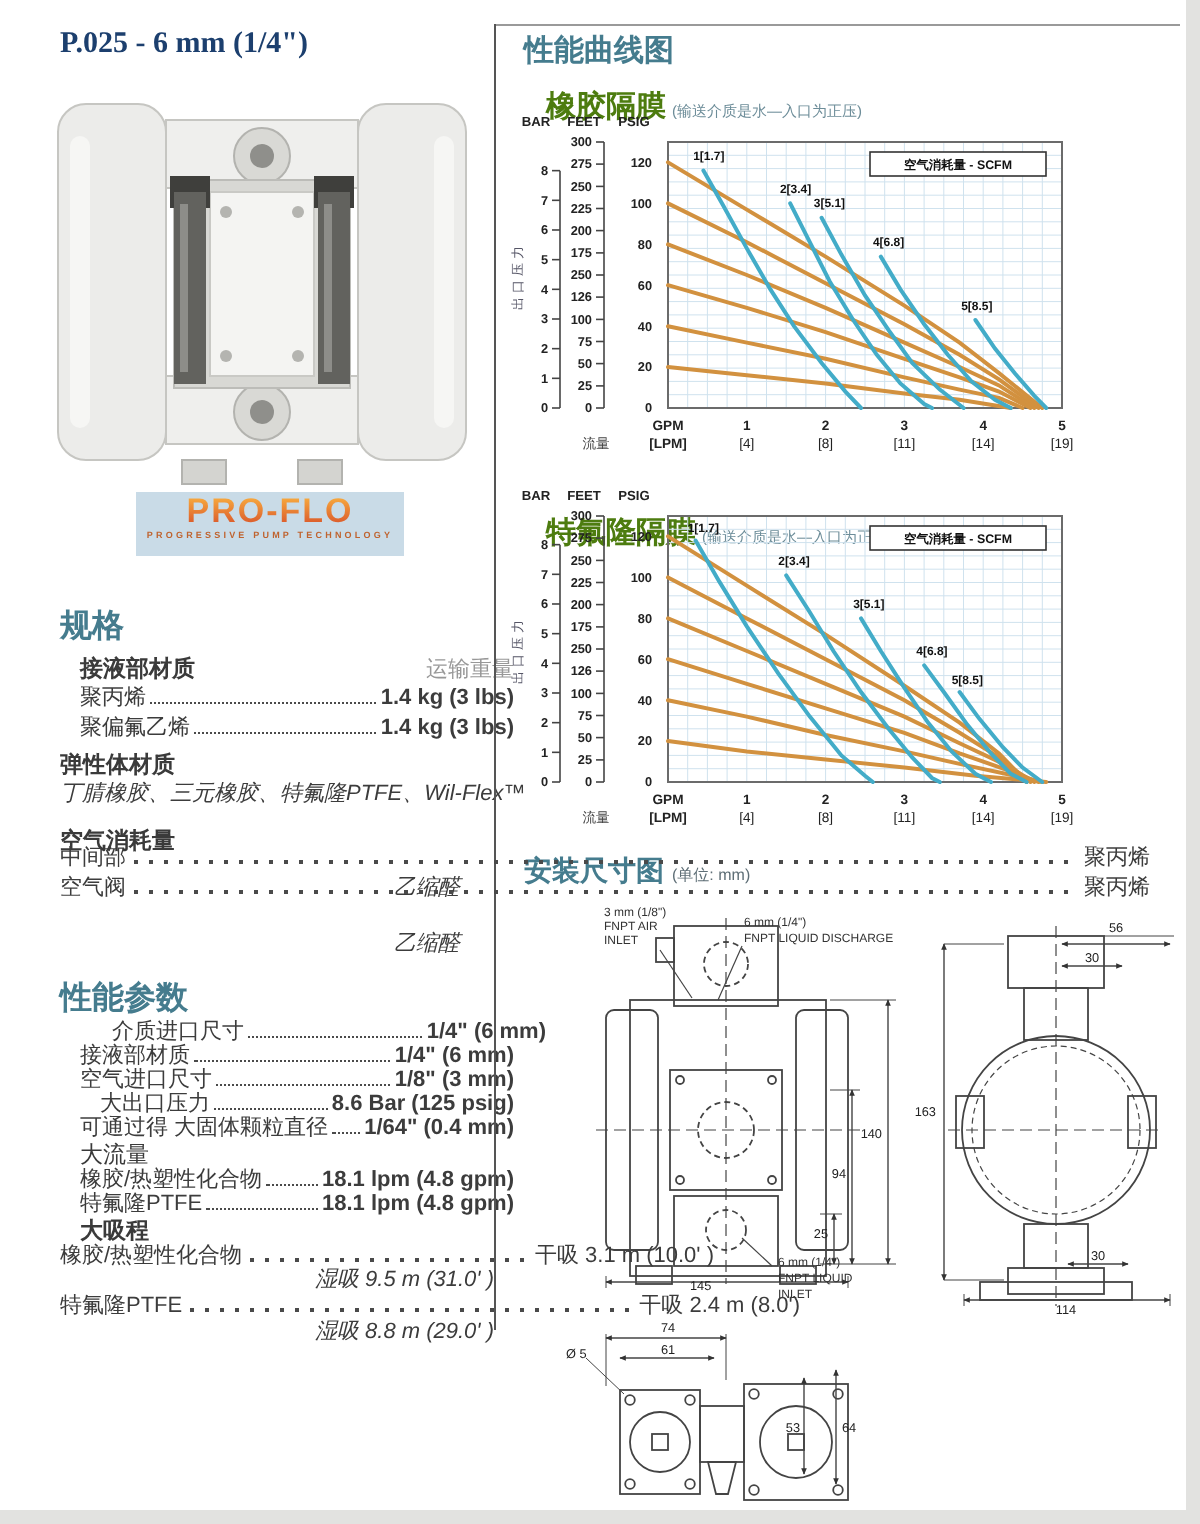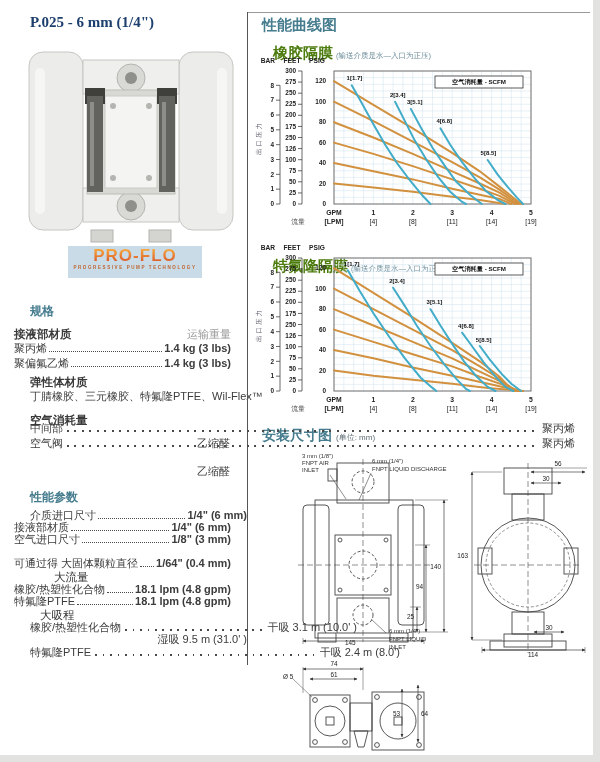--- a/index.html
+++ b/index.html
@@ -10,30 +10,30 @@
   .title{position:absolute;left:30px;top:14px;font-family:"Liberation Serif",serif;
          font-weight:bold;font-size:15px;color:#1c3f6e;}
   .pump-photo{position:absolute;left:25px;top:38px;}
   .logo{position:absolute;left:68px;top:246px;width:134px;height:31px;background:#c9dbe7;
         text-align:center;padding-top:1px;}
   .logo-text{font-size:17px;font-weight:800;letter-spacing:1px;
         background:linear-gradient(180deg,#f7a93e 10%,#d8532a 90%);
         -webkit-background-clip:text;background-clip:text;color:transparent;line-height:18px;}
   .logo-tag{font-size:4.5px;letter-spacing:1.6px;color:#bf632f;font-weight:bold;}
   .h-teal{position:absolute;color:#457c8e;font-weight:bold;}
-  .sechead{font-size:12px;}
+  .sechead{font-size:16px;}
   .subhead{position:absolute;font-weight:bold;font-size:11.5px;color:#3a3a3a;white-space:nowrap;}
-  .srow,.prow{position:absolute;left:14px;width:217px;display:flex;align-items:baseline;
+  .srow,.prow{position:absolute;left:40px;width:217px;display:flex;align-items:baseline;
         font-size:11px;white-space:nowrap;}
   .lead{flex:1;border-bottom:1.6px dotted #4a4a4a;margin:0 2px 3px 2px;min-width:8px;}
   .leadsp{flex:1;height:2px;align-self:flex-end;margin:0 4px 4px;
         background:repeating-linear-gradient(90deg,#4a4a4a 0 1.8px,transparent 1.8px 7.5px);min-width:8px;}
   .val{font-weight:bold;}
   .gray{color:#989898;font-weight:normal;}
-  .plain{position:absolute;font-size:11px;white-space:nowrap;}
+  .plain{position:absolute;font-size:11px;white-space:nowrap;font-style:italic;}
   .xrow{position:absolute;left:30px;display:flex;align-items:baseline;font-size:11px;
         white-space:nowrap;z-index:3;}
   .rightal{text-align:right;display:block;}
   .vdivider{position:absolute;left:247px;top:12px;width:1px;height:653px;background:#555;}
   .toprule{position:absolute;left:247px;top:12px;width:343px;height:1px;background:#9a9a9a;}
   .chart-sub{position:absolute;left:273px;white-space:nowrap;}
   .chart-sub-title{color:#4d7c0f;font-weight:bold;font-size:15px;}
   .chart-sub-note{color:#6d8d99;font-size:7.5px;margin-left:3px;}
   .chart-svg{position:absolute;left:254px;}
   .inst-note{color:#5e6e76;font-size:8px;font-weight:normal;margin-left:4px;}
@@ -128,49 +128,55 @@
   <div class="prow" style="top:520px;">
     <span>接液部材质</span>
     <span class="lead"></span>
     <span class="val">1/4"   (6 mm)</span>
   </div>
   <div class="prow" style="top:532px;">
     <span>空气进口尺寸</span>
     <span class="lead"></span>
     <span class="val">1/8"   (3 mm)</span>
   </div>
+  <div class="prow" style="top:544px;padding-left:10px;width:207px;">
+    <span>大出口压力</span>
+    <span class="lead"></span>
+    <span class="val">8.6 Bar (125 psig)</span>
+  </div>
   <div class="prow" style="top:556px;">
     <span>可通过得  大固体颗粒直径</span>
     <span class="lead"></span>
     <span class="val">1/64"   (0.4 mm)</span>
   </div>
-  <div class="subhead" style="left:54px;top:570px;font-weight:normal;">大流量</div>
+  <div class="subhead" style="left:40px;top:570px;font-weight:normal;">大流量</div>
   <div class="prow" style="top:582px;">
     <span>橡胶/热塑性化合物</span>
     <span class="lead"></span>
     <span class="val">18.1 lpm (4.8 gpm)</span>
   </div>
   <div class="prow" style="top:594px;">
     <span>特氟隆PTFE</span>
     <span class="lead"></span>
     <span class="val">18.1 lpm (4.8 gpm)</span>
   </div>
-  <div class="subhead" style="left:40px;top:608px;font-weight:normal;">大吸程</div>
+  <div class="subhead" style="left:40px;top:608px;font-weight:bold;">大吸程</div>
 
   <div class="xrow" style="top:620px;width:327px;">
     <span>橡胶/热塑性化合物</span>
     <span class="leadsp"></span>
     <span>干吸  3.1 m (10.0'  )</span>
   </div>
   <div class="plain rightal" style="left:30px;top:632px;width:217px;">湿吸  9.5 m (31.0'  )</div>
   <div class="xrow" style="top:645px;width:370px;">
     <span>特氟隆PTFE</span>
     <span class="leadsp"></span>
     <span>干吸   2.4 m (8.0')</span>
   </div>
+  <div class="plain rightal" style="left:30px;top:658px;width:217px;">湿吸  8.8 m (29.0'  )</div>
 
   <div class="toprule"></div>
   <div class="vdivider"></div>
 
   <div class="h-teal" style="left:262px;top:16px;font-size:15px;">性能曲线图</div>
 
   <div class="chart-sub" style="top:44px;">
     <span class="chart-sub-title">橡胶隔膜</span><span class="chart-sub-note">(输送介质是水—入口为正压)</span>
   </div>
   <svg class="chart-svg" style="top:54px;" width="300" height="174" viewBox="0 0 300 174">

